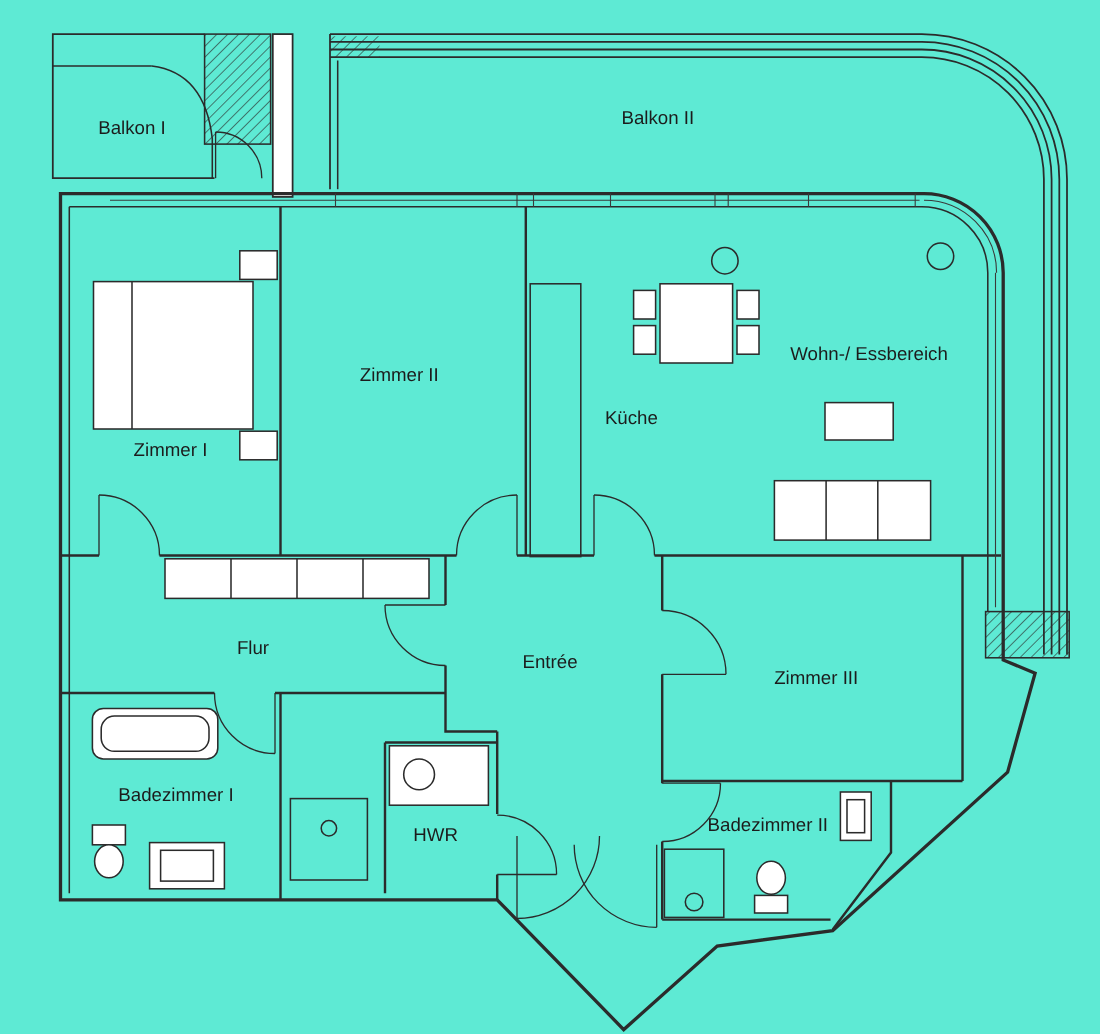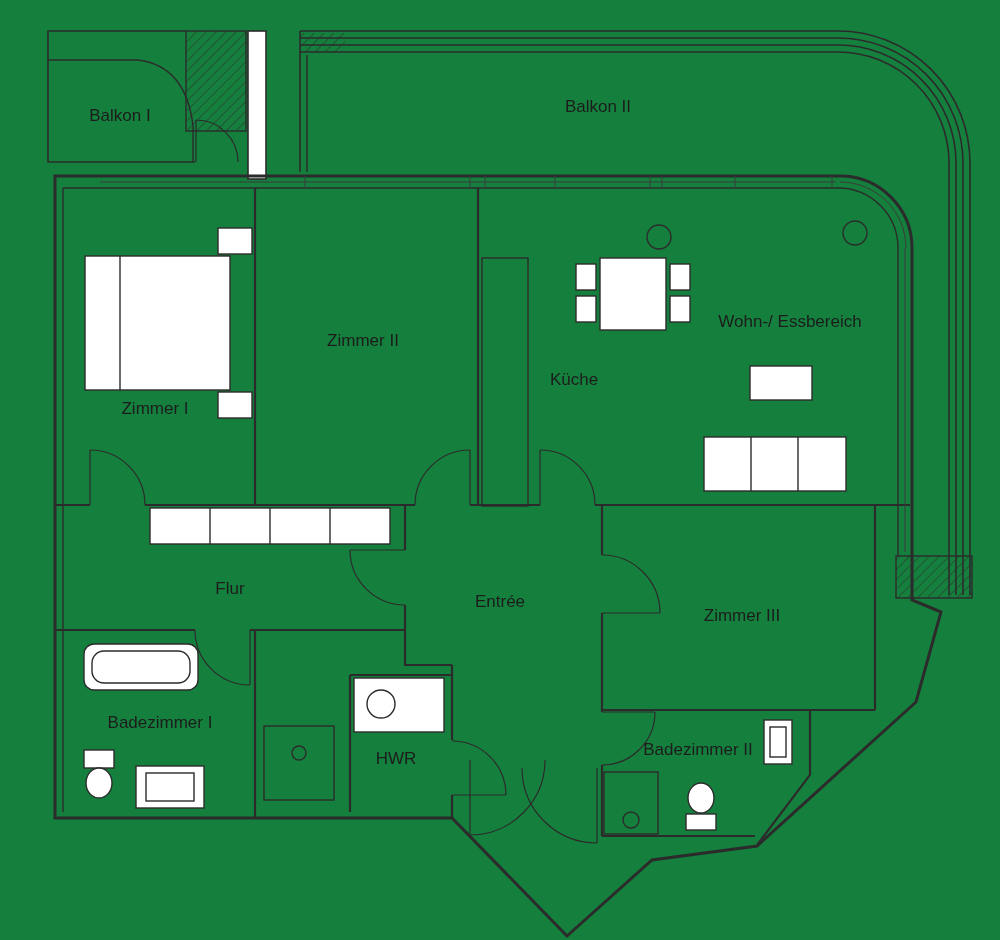--- a/index.html
+++ b/index.html
@@ -1,17 +1,17 @@
 <!DOCTYPE html>
 <html><head>
 <meta charset="utf-8">
 <style>
   html,body{margin:0;padding:0;background:#ffffff;}
   body{width:1000px;height:940px;font-family:"Liberation Sans",sans-serif;}
-  .canvas{position:relative;width:1000px;height:940px;background:#15803d;overflow:hidden;}
+  .canvas{position:relative;width:1000px;height:940px;background:#5eead4;overflow:hidden;}
   svg{display:block;}
   .wall-ext{stroke:#2b2b2b;stroke-width:3;fill:none;stroke-linejoin:miter;}
   .wall-int{stroke:#2b2b2b;stroke-width:2.2;fill:none;}
   .wall-thin{stroke:#2b2b2b;stroke-width:1.4;fill:none;}
   .rail{stroke:#2b2b2b;stroke-width:1.6;fill:none;}
   .furn{stroke:#2b2b2b;stroke-width:1.4;fill:#ffffff;}
   .furn-open{stroke:#2b2b2b;stroke-width:1.4;fill:none;}
   .door{stroke:#2b2b2b;stroke-width:1.2;fill:none;}
   .win{stroke:#3a3a3a;stroke-width:1;fill:none;}
   .room-label{font-family:"Liberation Sans",sans-serif;font-size:17px;fill:#1c1c1c;}

